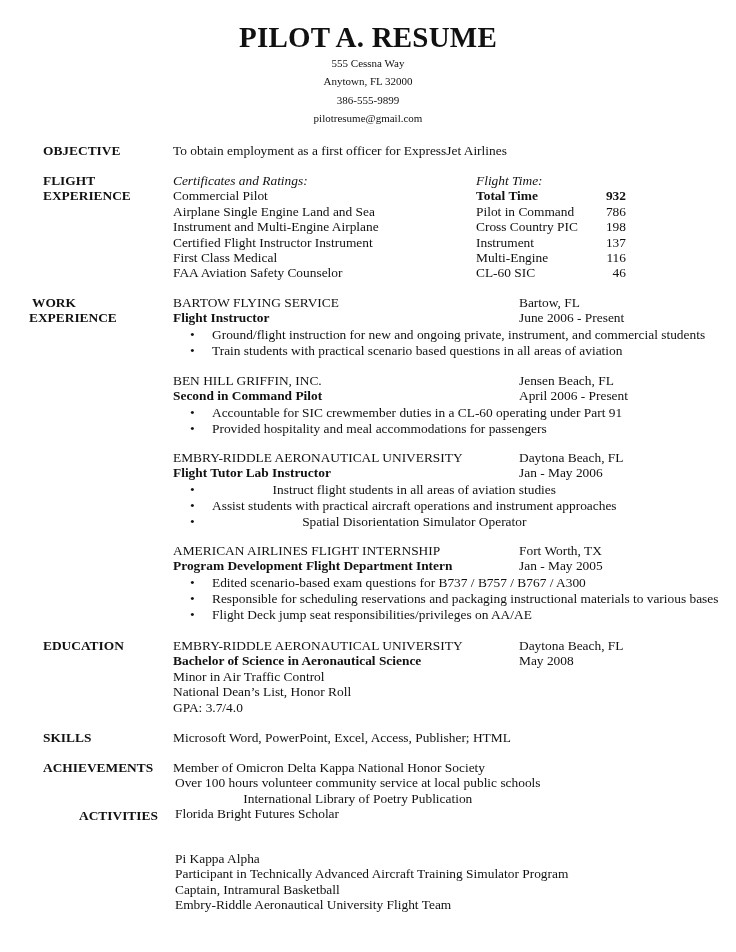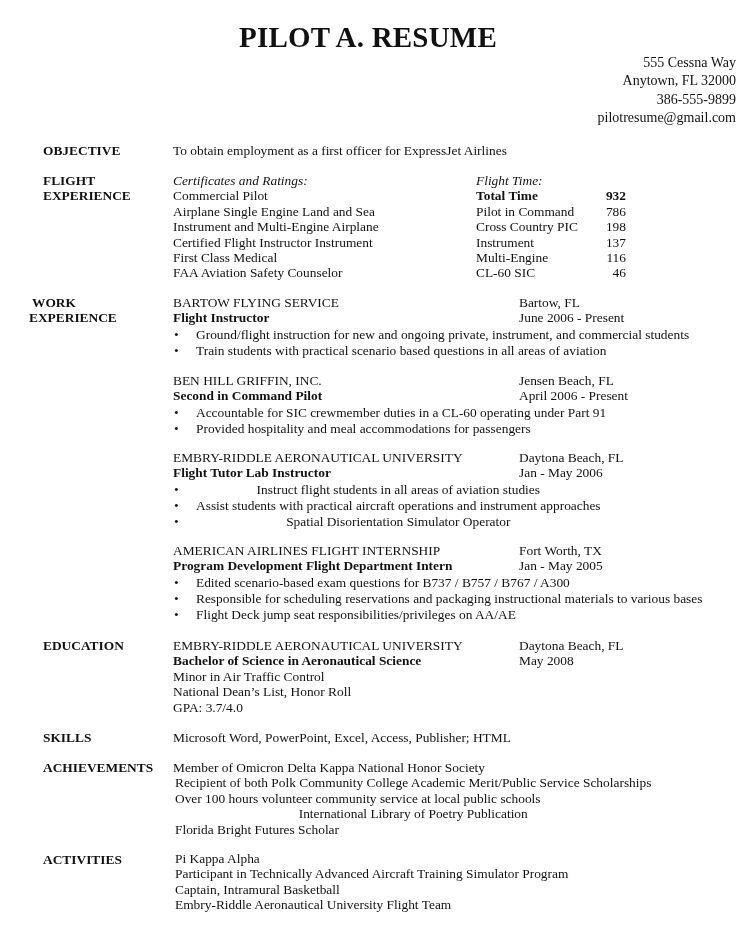--- a/index.html
+++ b/index.html
@@ -4,28 +4,28 @@
 <style>
   html, body { margin: 0; padding: 0; background: #ffffff; }
   body {
     width: 736px; height: 952px; position: relative; overflow: hidden;
     font-family: "Liberation Serif", "DejaVu Serif", serif;
     color: #111; font-size: 13.4px; line-height: 15.4px;
   }
   .abs { position: absolute; white-space: nowrap; }
   .header { position: absolute; left: 0; width: 736px; top: 20px; text-align: center; }
   .title { font-weight: bold; font-size: 29px; line-height: 34px; letter-spacing: 0.2px; }
-  .contact { font-size: 14px; line-height: 18.3px; text-align: right; }
+  .contact { font-size: 11px; line-height: 18.3px; }
   .sec { position: absolute; left: 43px; font-weight: bold; font-size: 13.4px; line-height: 15.4px; }
   .col { position: absolute; left: 173px; }
   .right { position: absolute; left: 519px; }
   .b { font-weight: bold; }
   .i { font-style: italic; }
   .line { height: 15.4px; white-space: nowrap; }
-  ul.bul { list-style: none; margin: 0; padding: 0; }
+  ul.bul { list-style: none; margin: 16px; padding: 0; }
   ul.bul li { position: relative; padding-left: 23px; height: 16.2px; white-space: nowrap; }
   ul.bul li::before { content: "\2022"; position: absolute; left: 1px; top: 0; }
   .ft-row { display: flex; width: 150px; height: 15.4px; white-space: nowrap; }
   .ft-row .lab { flex: 1; }
   .ft-row .val { width: 40px; text-align: right; }
 </style>
 </head>
 <body>
 
 <div class="header">
@@ -151,25 +151,24 @@
   <div class="line">Daytona Beach, FL</div>
   <div class="line">May 2008</div>
 </div>
 
 <div class="sec" style="top:730px;">SKILLS</div>
 <div class="col line" style="top:730px;">Microsoft Word, PowerPoint, Excel, Access, Publisher; HTML</div>
 
 <div class="sec" style="top:760px;">ACHIEVEMENTS</div>
 <div class="col" style="top:760px;">
   <div class="line">Member of Omicron Delta Kappa National Honor Society</div>
-  <div class="line" style="padding-left:2px;">Recipient of both Polk Community College Academic Merit/Public Service Scholarships</div>
   <div class="line" style="padding-left:2px;">Over 100 hours volunteer community service at local public schools</div>
   <div class="line" style="padding-left:2px;text-align:center;">International Library of Poetry Publication</div>
   <div class="line" style="padding-left:2px;">Florida Bright Futures Scholar</div>
 </div>
 
-<div class="sec" style="top:852px;">ACTIVITIES</div>
+<div class="sec" style="top:808px;margin-left:36px;">ACTIVITIES</div>
 <div class="col" style="top:851px; left:175px;">
   <div class="line">Pi Kappa Alpha</div>
   <div class="line">Participant in Technically Advanced Aircraft Training Simulator Program</div>
   <div class="line">Captain, Intramural Basketball</div>
   <div class="line">Embry-Riddle Aeronautical University Flight Team</div>
 </div>
 
 </body></html>

